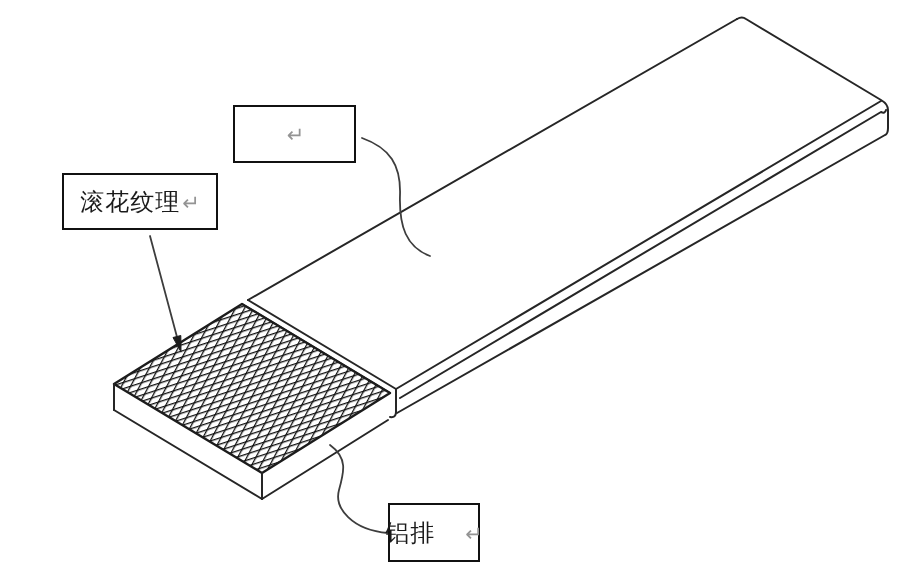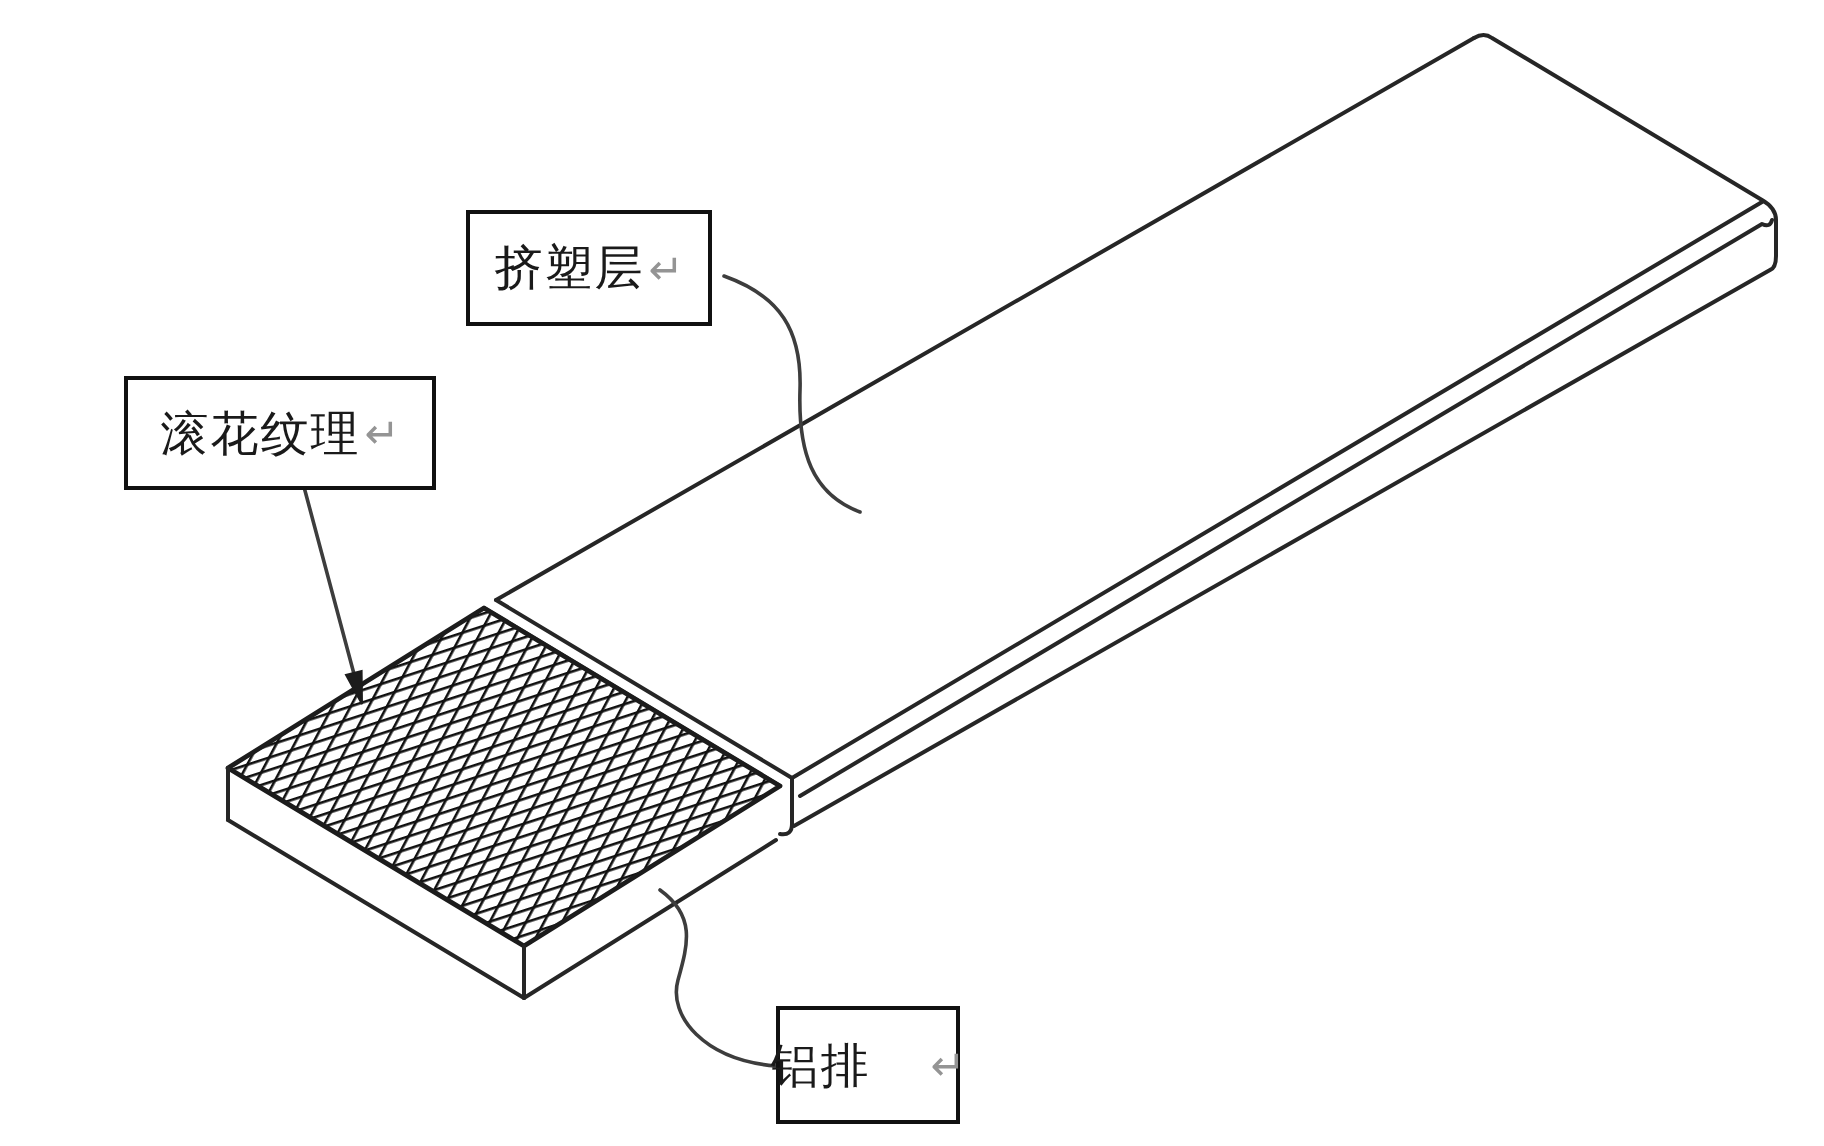--- a/index.html
+++ b/index.html
@@ -35,21 +35,21 @@
     color: #1a1a1a;
     letter-spacing: 1px;
   }
   .return-mark {
     font-size: 21px;
     color: #949494;
     margin-left: 2px;
     transform: translateY(1px);
   }
   .box-extruded { left: 233px; top: 105px; width: 123px; height: 58px; }
-  .box-knurl    { left: 62px;  top: 173px; width: 156px; height: 57px; margin-top: 15px; }
+  .box-knurl    { left: 62px;  top: 173px; width: 156px; height: 57px; }
   .box-aluminum { left: 388px; top: 503px; width: 92px;  height: 59px; gap: 28px; }
 </style>
 </head>
 <body>
 
 <div class="stage">
 
   <svg class="diagram-svg" width="912" height="573" viewBox="0 0 912 573" xmlns="http://www.w3.org/2000/svg">
     <defs>
 
@@ -95,21 +95,20 @@
 
     <g fill="none" stroke="#3d3d3d" stroke-width="1.8" stroke-linecap="round">
       <path d="M362,138 C390,148 401,165 400,195 C399,226 406,247 430,256"></path>
       <path d="M330,445 C348,458 344,472 339,490 C334,508 352,530 388,533"></path>
       <path d="M150,236 L177,337"></path>
     </g>
     <polygon points="181,352 173,337.5 180.8,335.5" fill="#1c1c1c" stroke="#1c1c1c" stroke-width="1"></polygon>
   </svg>
 
   <div class="label-box box-extruded">
-    <span class="label-text">挤塑层</span>
     <span class="return-mark">↵</span>
   </div>
 
   <div class="label-box box-knurl">
     <span class="label-text">滚花纹理</span>
     <span class="return-mark">↵</span>
   </div>
 
   <div class="label-box box-aluminum">
     <span class="label-text">铝排</span>

